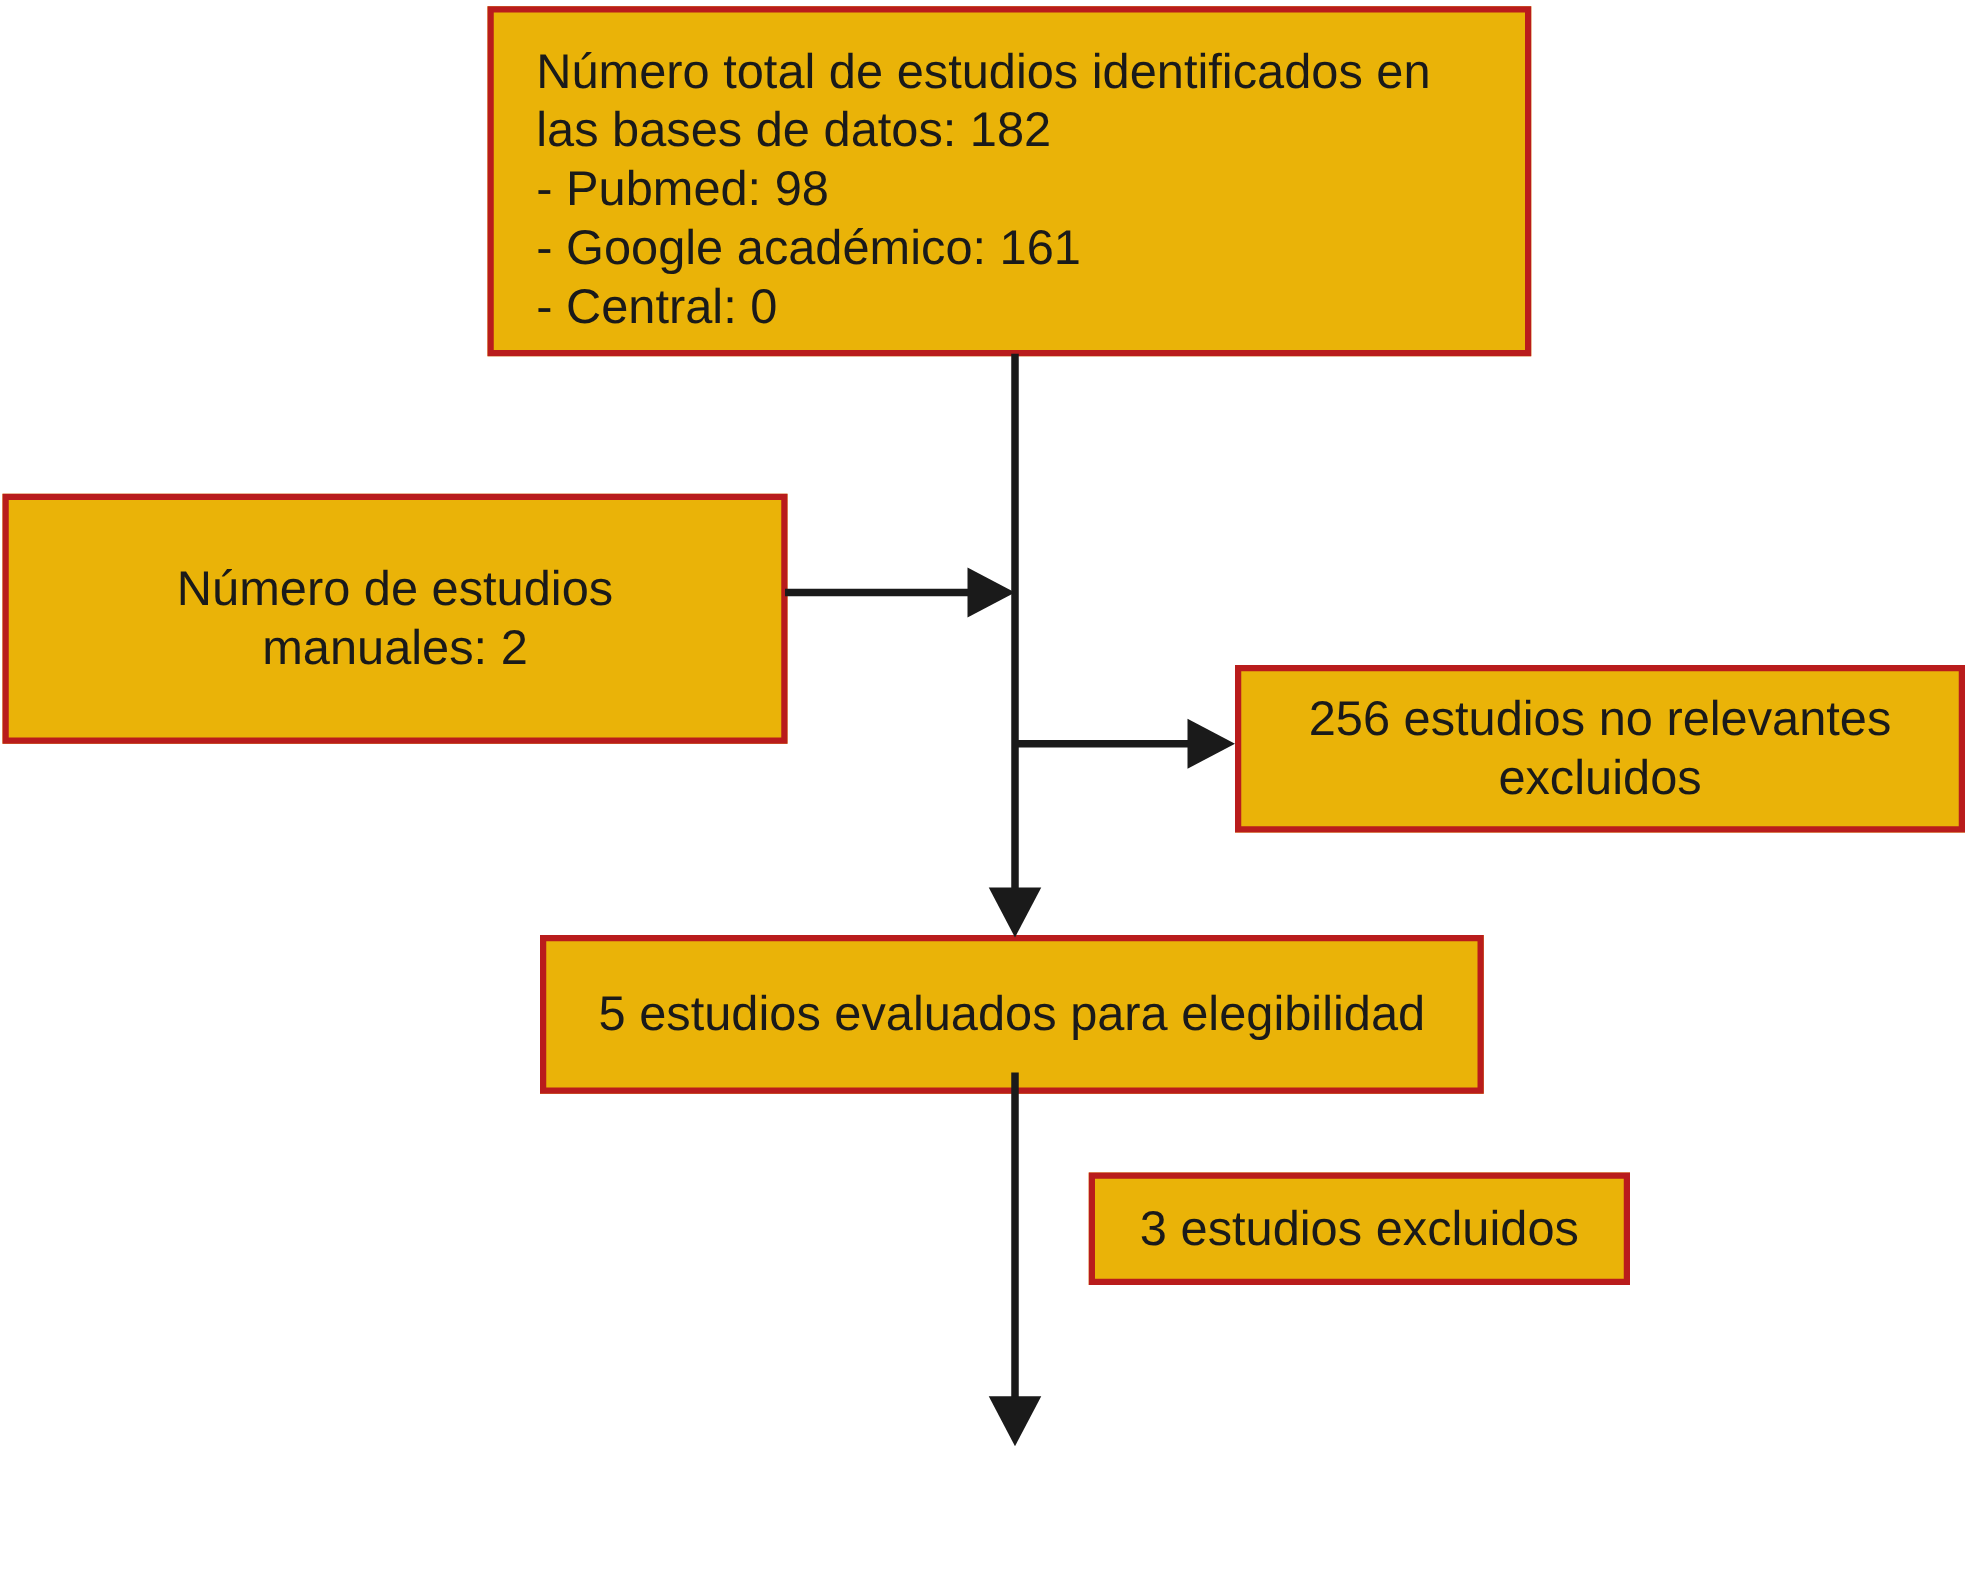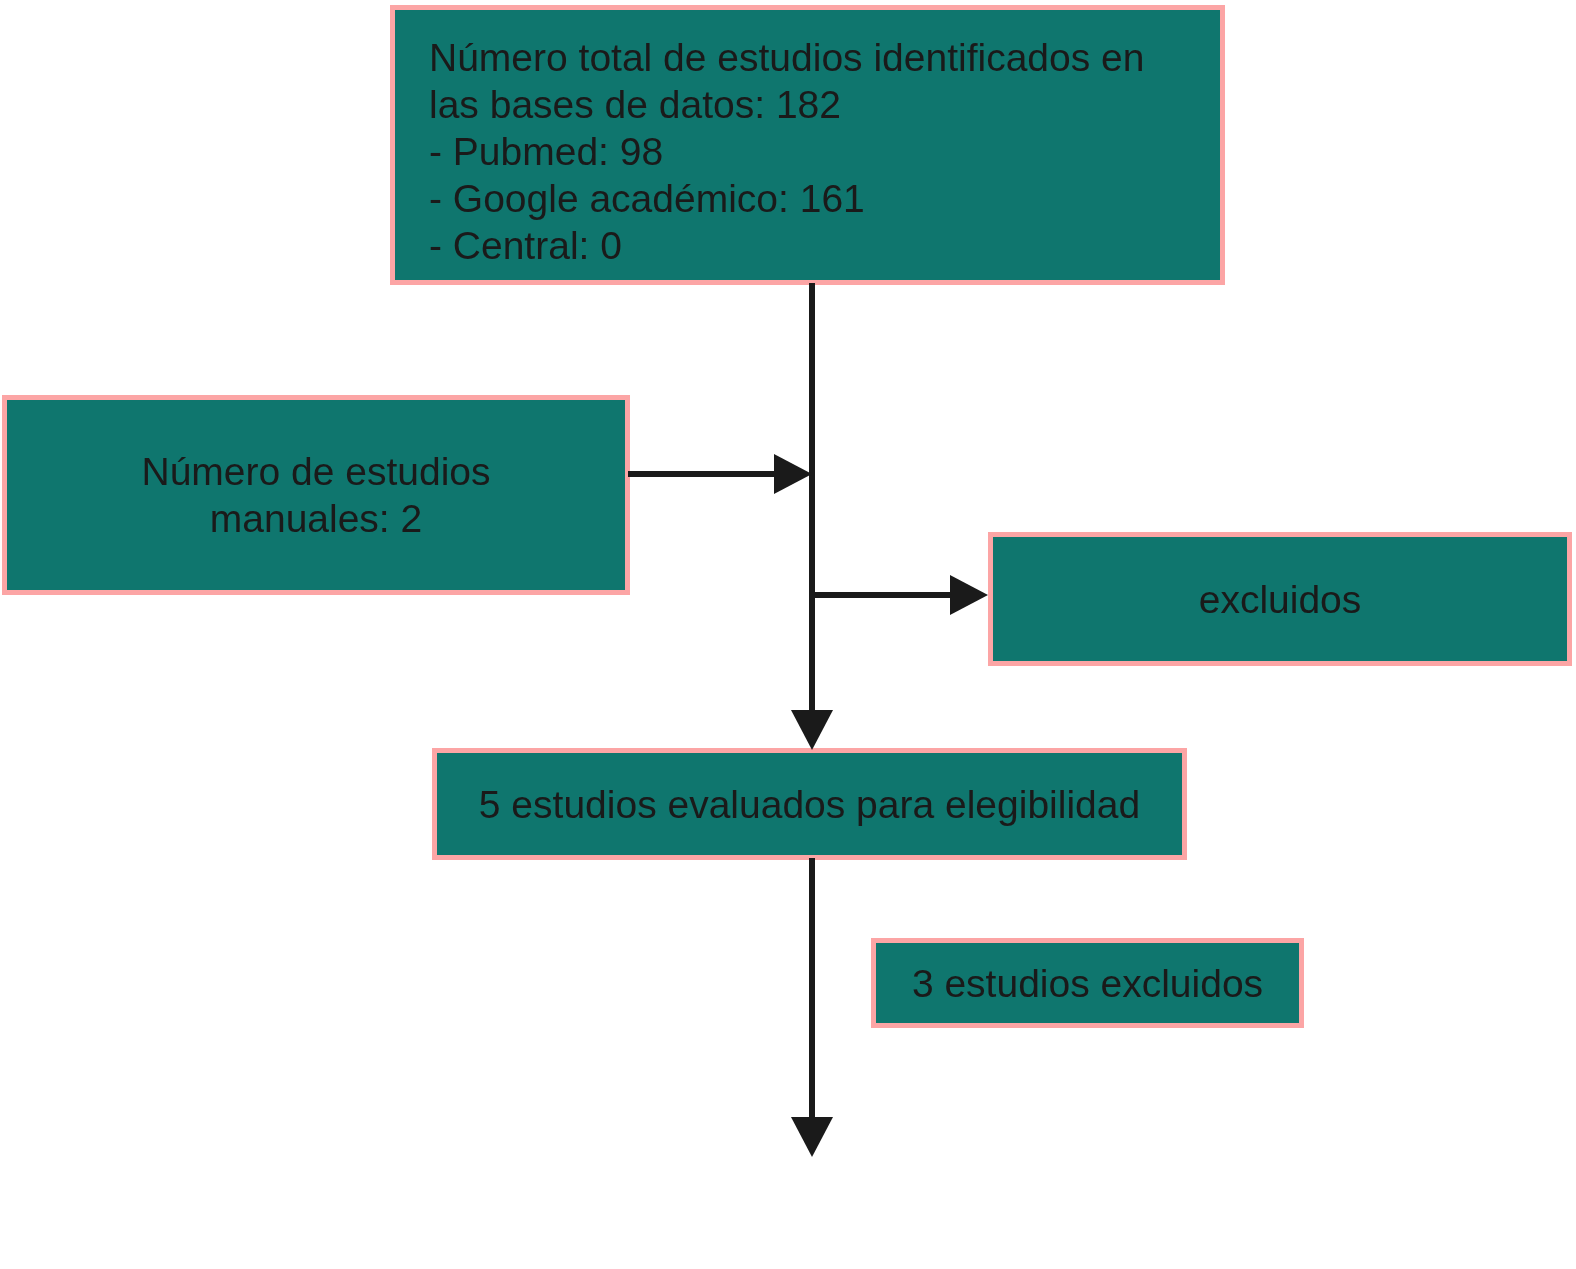--- a/index.html
+++ b/index.html
@@ -12,22 +12,22 @@
     width: 1576px;
     height: 1269px;
     background: #ffffff;
     font-family: "Liberation Sans", "DejaVu Sans", sans-serif;
     color: #1a1a1a;
     overflow: hidden;
   }
   .box {
     position: absolute;
     box-sizing: border-box;
-    border: 5px solid #fca5a5;
-    background: #0f766e;
+    border: 5px solid #b91c1c;
+    background: #eab308;
     display: flex;
     flex-direction: column;
     justify-content: center;
     align-items: center;
     text-align: center;
     font-size: 39px;
     line-height: 47px;
     color: #1a1a1a;
   }
   .box--left-align {
@@ -72,24 +72,25 @@
     <div class="tl">- Google académico: 161</div>
     <div class="tl">- Central: 0</div>
   </div>
 
   <div class="box" style="left:2px; top:372px; width:628px; height:200px;margin-top:23px;">
     <div class="tl">Número de estudios</div>
     <div class="tl">manuales: 2</div>
   </div>
 
   <div class="box" style="left:988px; top:532px; width:584px; height:134px;">
+    <div class="tl">256 estudios no relevantes</div>
     <div class="tl">excluidos</div>
   </div>
 
-  <div class="box" style="left:432px; top:748px; width:755px; height:112px;">
+  <div class="box" style="left:432px; top:748px; width:755px; height:127px;">
     <div class="tl">5 estudios evaluados para elegibilidad</div>
   </div>
 
   <div class="box" style="left:847px; top:938px; width:433px; height:90px;margin-left:24px;">
     <div class="tl">3 estudios excluidos</div>
   </div>
 
 
   <div class="line" style="left:809px; top:283px; width:6px; height:428px;"></div>
   <div class="arrowhead-down" style="left:791px; top:710px;"></div>

